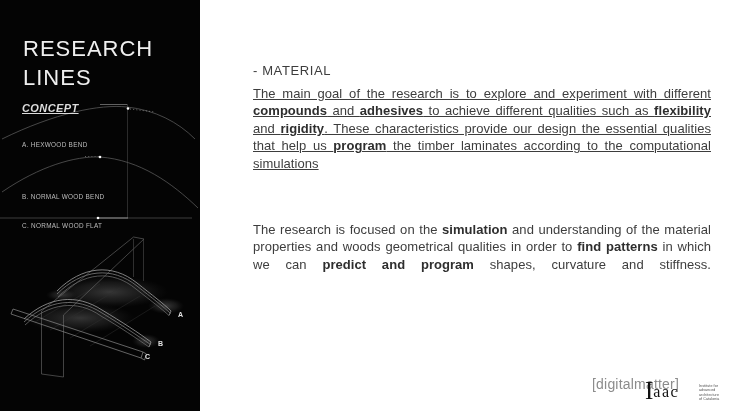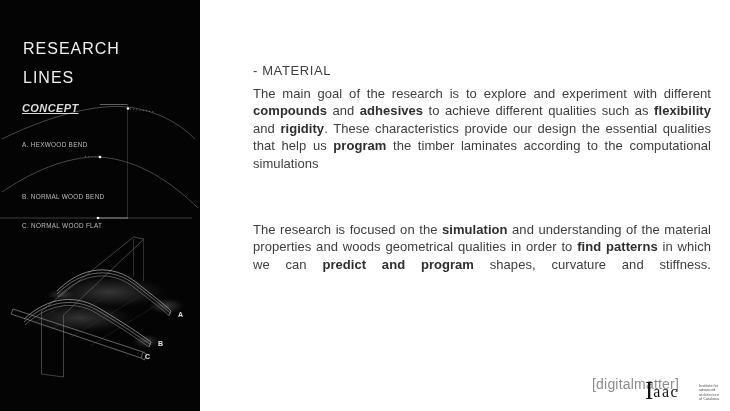--- a/index.html
+++ b/index.html
@@ -4,21 +4,21 @@
 <style>
   html,body{margin:0;padding:0;background:#888;}
   *{box-sizing:border-box;}
   #slide{
     position:relative;width:730px;height:411px;background:#ffffff;
     font-family:"Liberation Sans",sans-serif;overflow:hidden;margin:0 auto;
   }
   
   #sidebar{position:absolute;left:0;top:0;width:200px;height:411px;background:#040404;}
   .side-title{
-    position:absolute;left:23px;top:34px;color:#efefef;font-size:16px;
+    position:absolute;left:23px;top:34px;color:#efefef;font-size:22px;
     line-height:29px;font-weight:400;letter-spacing:1px;white-space:pre-line;
   }
   .concept-label{
     position:absolute;left:22px;top:102px;color:#dcdcdc;font-size:11px;
     font-weight:bold;letter-spacing:.4px;text-decoration:underline;font-style:italic;
   }
   .diag-label{
     position:absolute;left:22px;color:#bdbdbd;font-size:6.4px;letter-spacing:.3px;
   }
   #diag-label-a{top:141px;} #diag-label-b{top:193px;} #diag-label-c{top:222px;}
@@ -28,21 +28,21 @@
   
   .sec-heading{
     position:absolute;left:253px;color:#3d3d3d;font-size:13px;letter-spacing:.6px;margin-top:12px;
   }
   #heading-material{top:51px;} #heading-computational{top:186px;}
   .sec-body{
     position:absolute;left:253px;width:458px;color:#3d3d3d;font-size:13px;
     line-height:17.4px;text-align:justify;letter-spacing:.05px;
   }
   .sec-body b{font-weight:bold;color:#2e2e2e;}
-  #body-material{top:85px;} #body-computational{top:221px;}
+  #body-material{top:85px;text-decoration:underline;} #body-computational{top:221px;}
   .sec-body::after{content:"";display:inline-block;width:100%;}
   
   #brand-digitalmatter{
     position:absolute;left:592px;top:376px;color:#8c8c8c;font-size:14px;letter-spacing:.2px;
   }
   #iaac-logo{position:absolute;left:645px;top:381px;color:#111;
     font-family:"Liberation Serif",serif;font-weight:normal;}
   #iaac-logo .big-i{font-size:25px;line-height:19px;vertical-align:baseline;}
   #iaac-logo .rest{font-size:16px;letter-spacing:1.5px;vertical-align:2px;}
   #iaac-caption{

